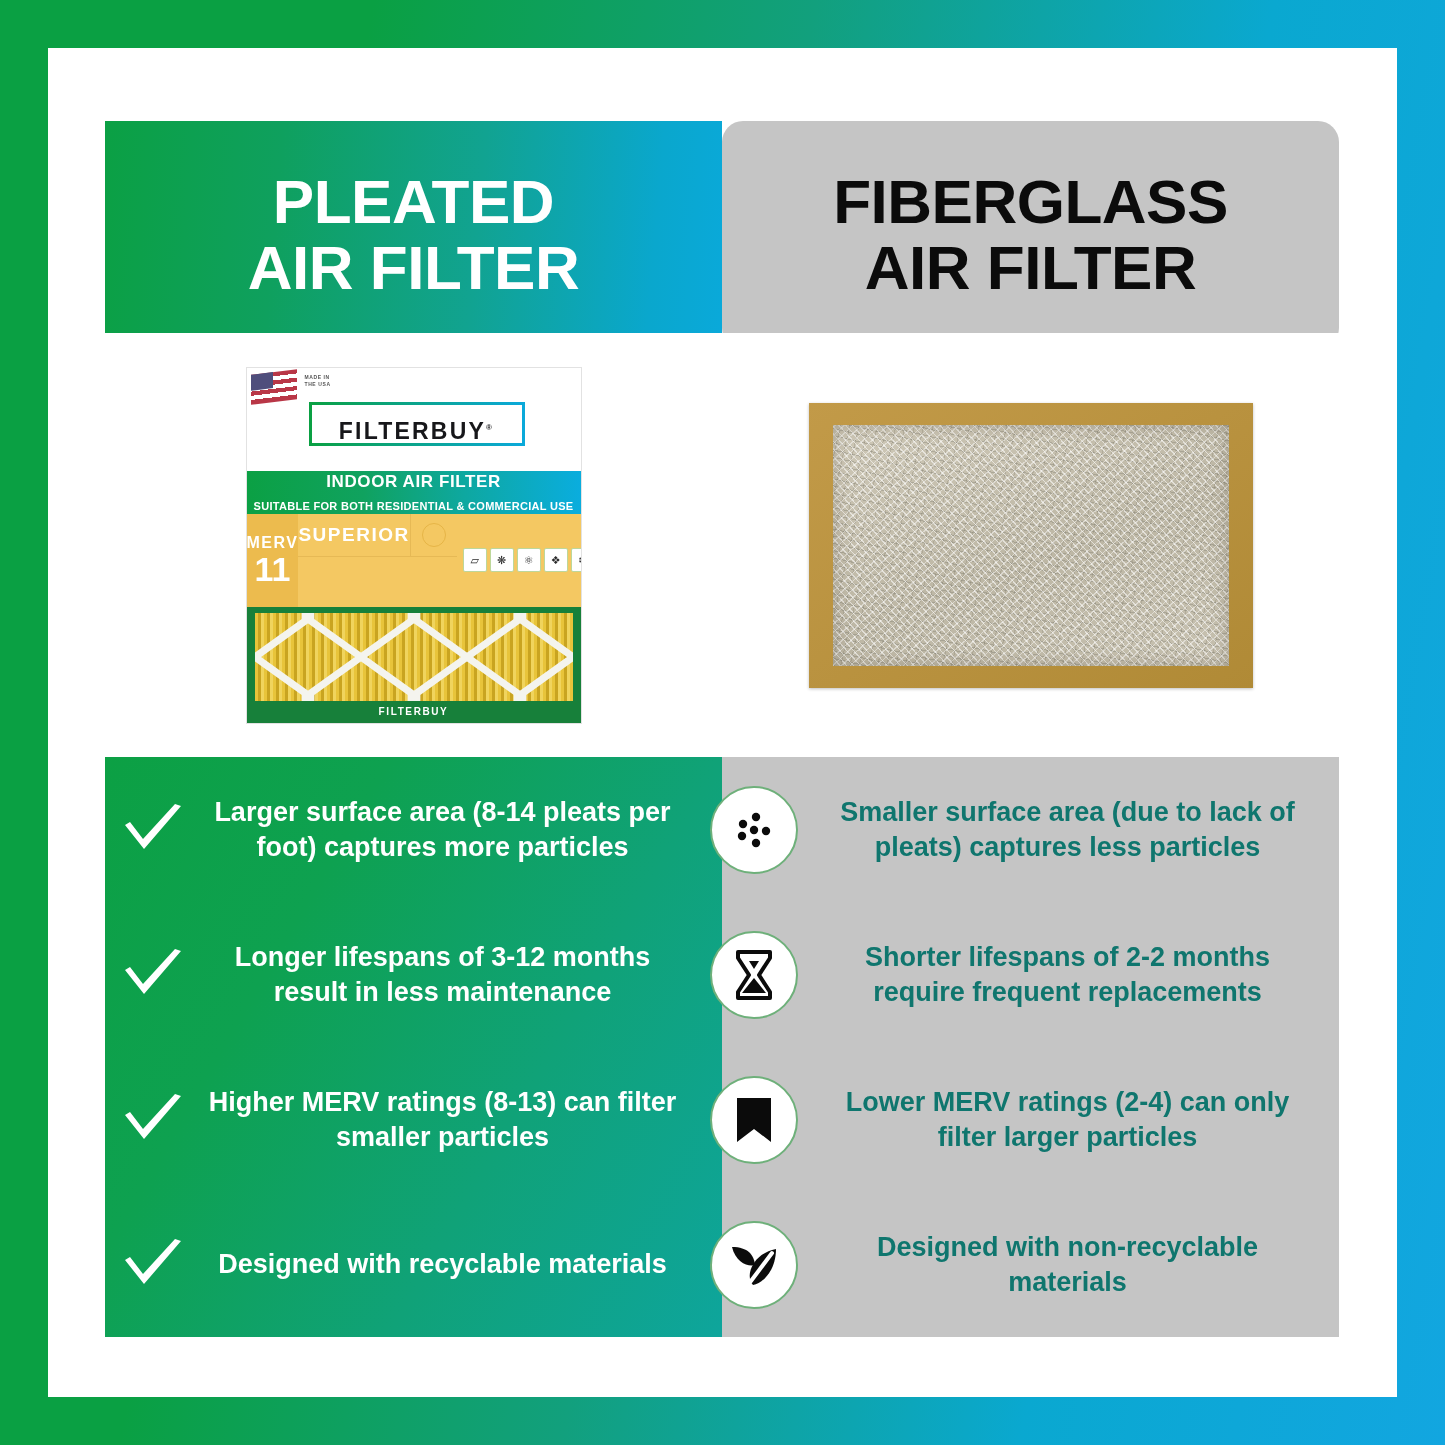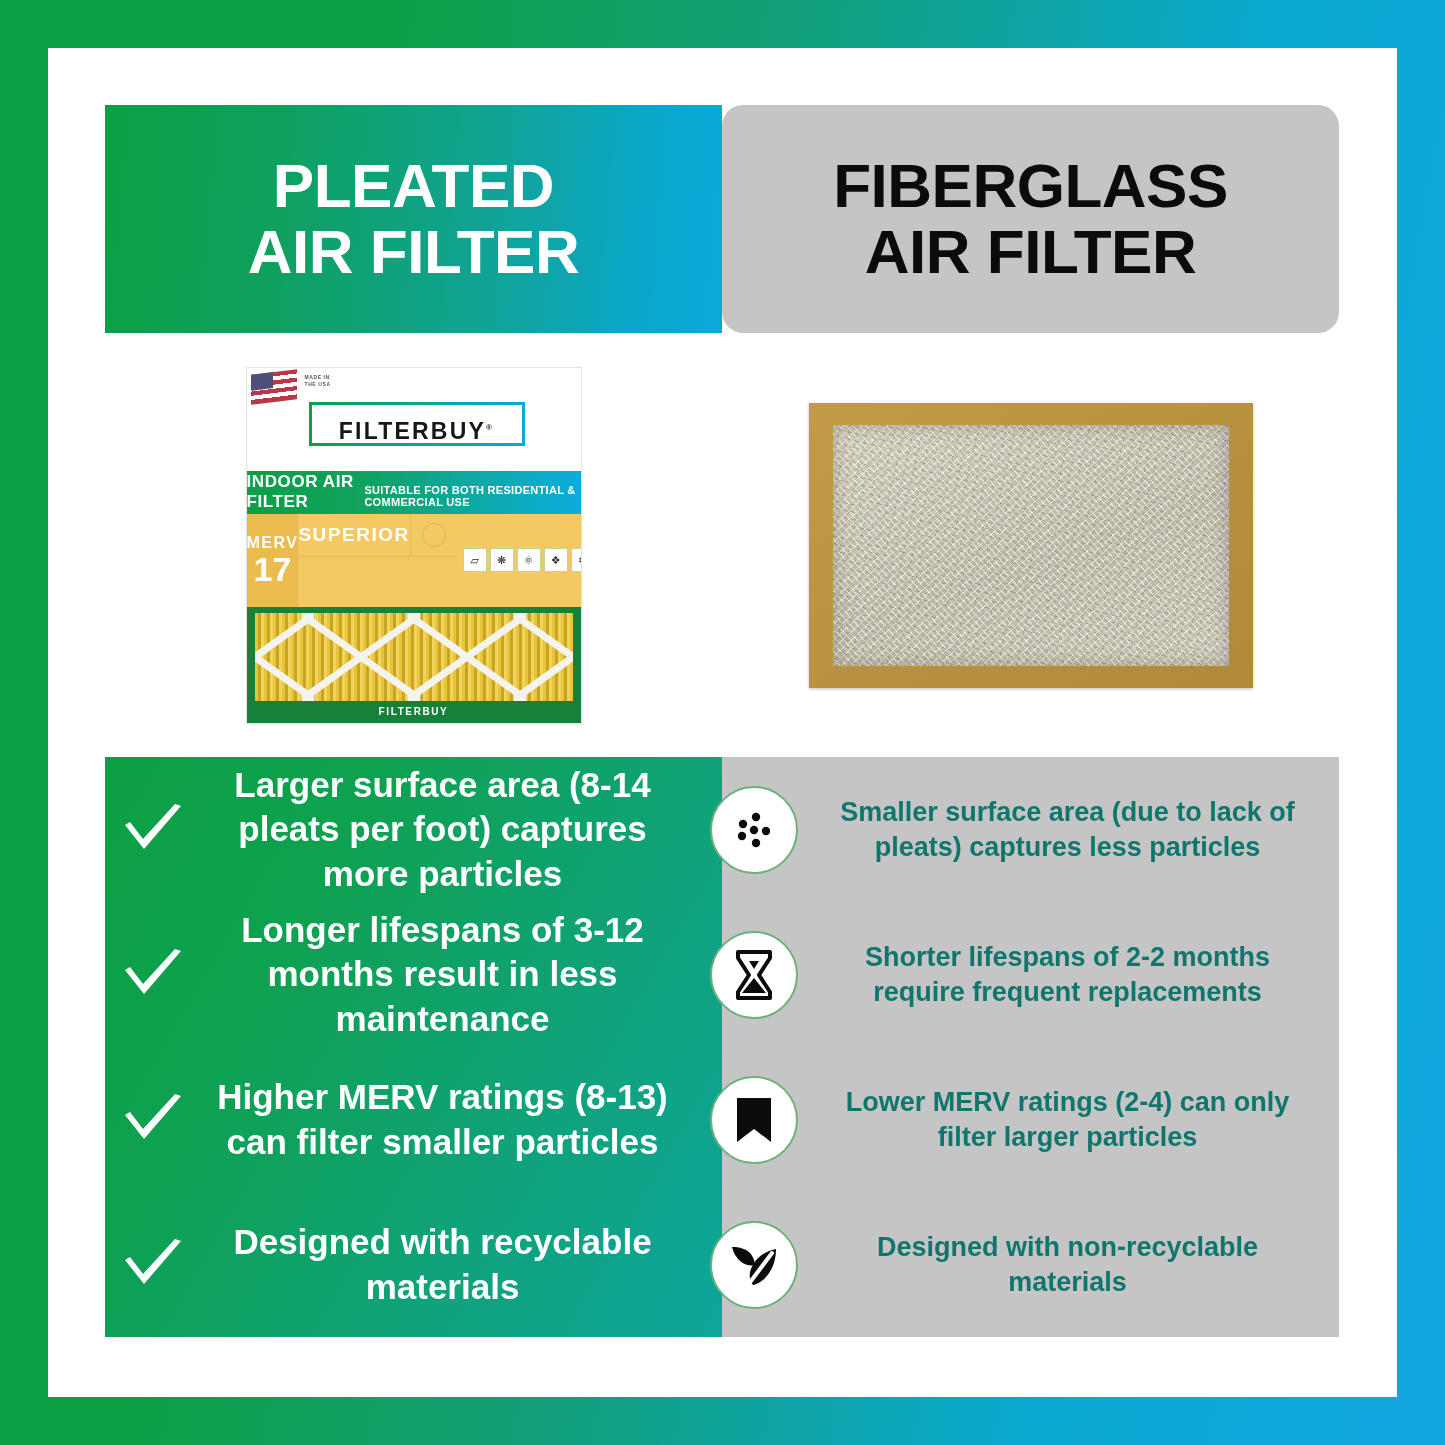--- a/index.html
+++ b/index.html
@@ -19,21 +19,21 @@
     background:#ffffff;
   }
   #panel{
     position:absolute;left:105px;top:105px;
     width:1234px;height:1232px;
     background:#ffffff;
     overflow:hidden;
   }
 
   
-  .header-row{position:absolute;left:0;top:0;width:100%;height:228px;display:flex;}
+  .header-row{position:absolute;left:0;top:16px;width:100%;height:228px;display:flex;}
   .hdr{height:100%;display:flex;align-items:center;justify-content:center;text-align:center;}
   .hdr-left{
     width:617px;
     background:linear-gradient(95deg,#0ba044 0%,#0fa05e 28%,#11a391 60%,#0aa7cd 88%,#0aa9da 100%);
   }
   .hdr-right{width:617px;background:#c5c5c5;border-radius:21px;}
   .hdr-title{
     font-weight:bold;font-size:62px;line-height:1.06;letter-spacing:-0.5px;
   }
   .hdr-left .hdr-title{color:#ffffff;}
@@ -67,21 +67,21 @@
     position:absolute;left:62px;top:34px;width:210px;height:38px;
     border:3px solid;
     border-image:linear-gradient(90deg,#0aa043,#0aa9da) 1;
     display:flex;align-items:center;justify-content:center;background:#fff;
   }
   .fb-logo{font-size:23px;font-weight:bold;letter-spacing:2.2px;color:#17171a;margin-top:16px;}
   .fb-logo sup{font-size:8px;vertical-align:super;}
   .fb-band{
     height:43px;
     background:linear-gradient(90deg,#0ba044 0%,#10a25f 35%,#0ea8a0 65%,#0aadde 100%);
-    display:flex;flex-direction:row;align-items:center;justify-content:center;color:#fff;
+    display:flex;flex-direction:column;align-items:center;justify-content:center;color:#fff;
   }
   .fb-band-1{font-size:17px;font-weight:bold;letter-spacing:.6px;}
   .fb-band-2{font-size:11px;font-weight:bold;letter-spacing:.3px;margin-top:8px;}
   .fb-yellow{height:93px;background:#f4c862;display:flex;position:relative;}
   .fb-merv{
     width:76px;background:#ecbb4e;display:flex;flex-direction:column;
     align-items:center;justify-content:center;color:#ffffff;
   }
   .fb-merv-label{font-size:16px;font-weight:bold;letter-spacing:1.5px;}
   .fb-merv-num{font-size:34px;font-weight:bold;line-height:1;}
@@ -148,21 +148,21 @@
   }
   .feat-bg-right{width:617px;height:100%;background:#c5c5c5;}
 
   .feat-rows{position:absolute;inset:0;display:flex;flex-direction:column;}
   .feat-row{flex:1;display:flex;align-items:center;position:relative;}
 
   .check-cell{width:96px;display:flex;align-items:center;justify-content:center;}
   .check-mark{display:block;}
   .left-text{
     flex:1;padding-right:16px;text-align:center;color:#ffffff;
-    font-size:35px;font-weight:bold;line-height:1.26;
+    font-size:27px;font-weight:bold;line-height:1.26;
   }
   .icon-cell{
     width:108px;display:flex;align-items:center;justify-content:center;position:relative;z-index:3;
   }
   .icon-badge{
     width:84px;height:84px;border-radius:50%;background:#ffffff;
     border:2px solid #6eb07a;
     display:flex;align-items:center;justify-content:center;
     box-shadow:0 0 0 3px rgba(255,255,255,.0);
   }
@@ -211,21 +211,21 @@
           </div>
 
           <div class="fb-band">
             <div class="fb-band-1">INDOOR AIR FILTER</div>
             <div class="fb-band-2">SUITABLE FOR BOTH RESIDENTIAL &amp; COMMERCIAL USE</div>
           </div>
 
           <div class="fb-yellow">
             <div class="fb-merv">
               <div class="fb-merv-label">MERV</div>
-              <div class="fb-merv-num">17</div>
+              <div class="fb-merv-num">11</div>
             </div>
             <div class="fb-right">
               <div class="fb-superior-row">
                 <div class="fb-superior">SUPERIOR</div>
                 <div class="fb-ul">
                     <span></span>
                   </div>
               </div>
               <div class="fb-icons">
                 <div class="fb-ic">▱</div>

